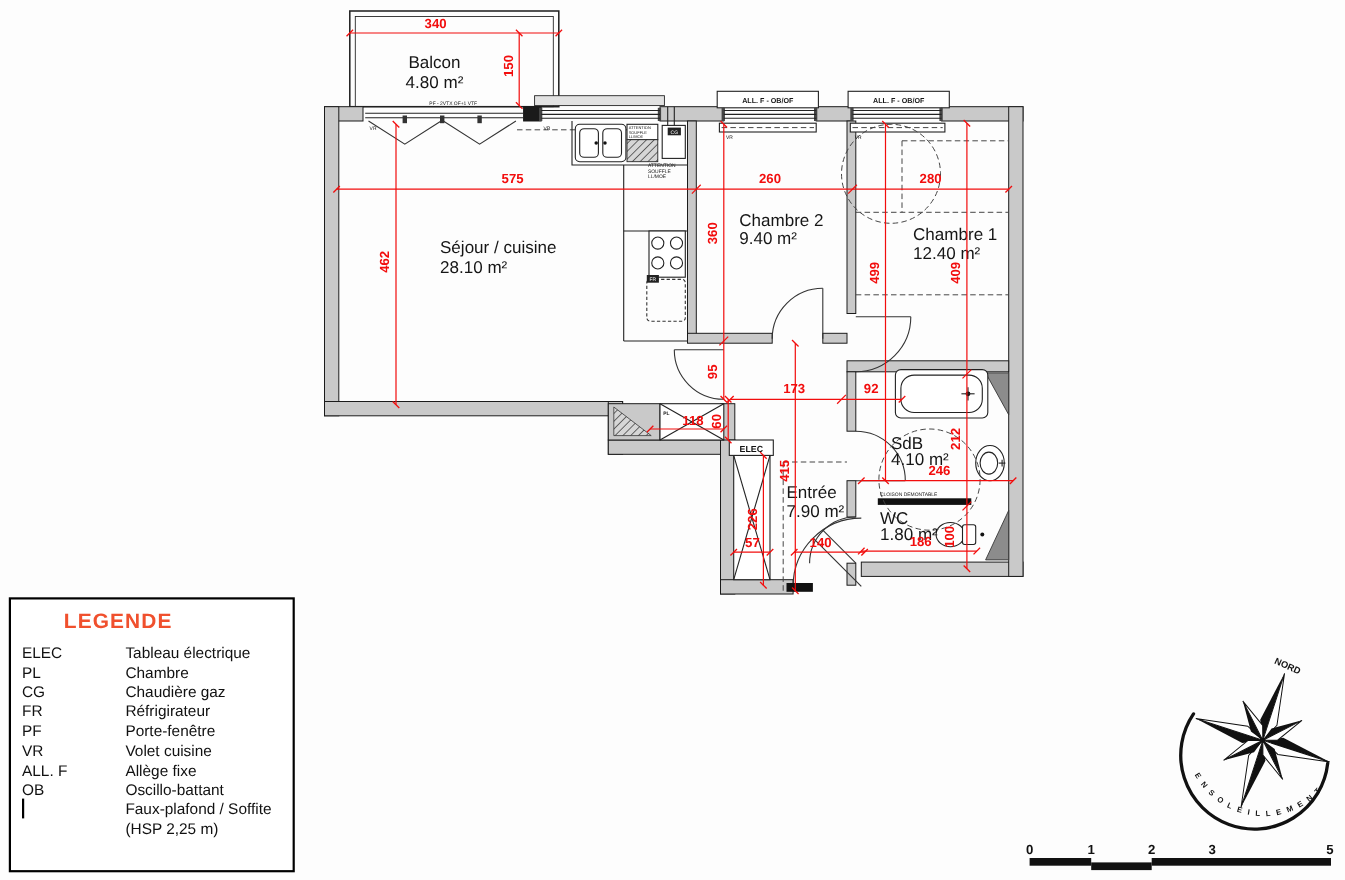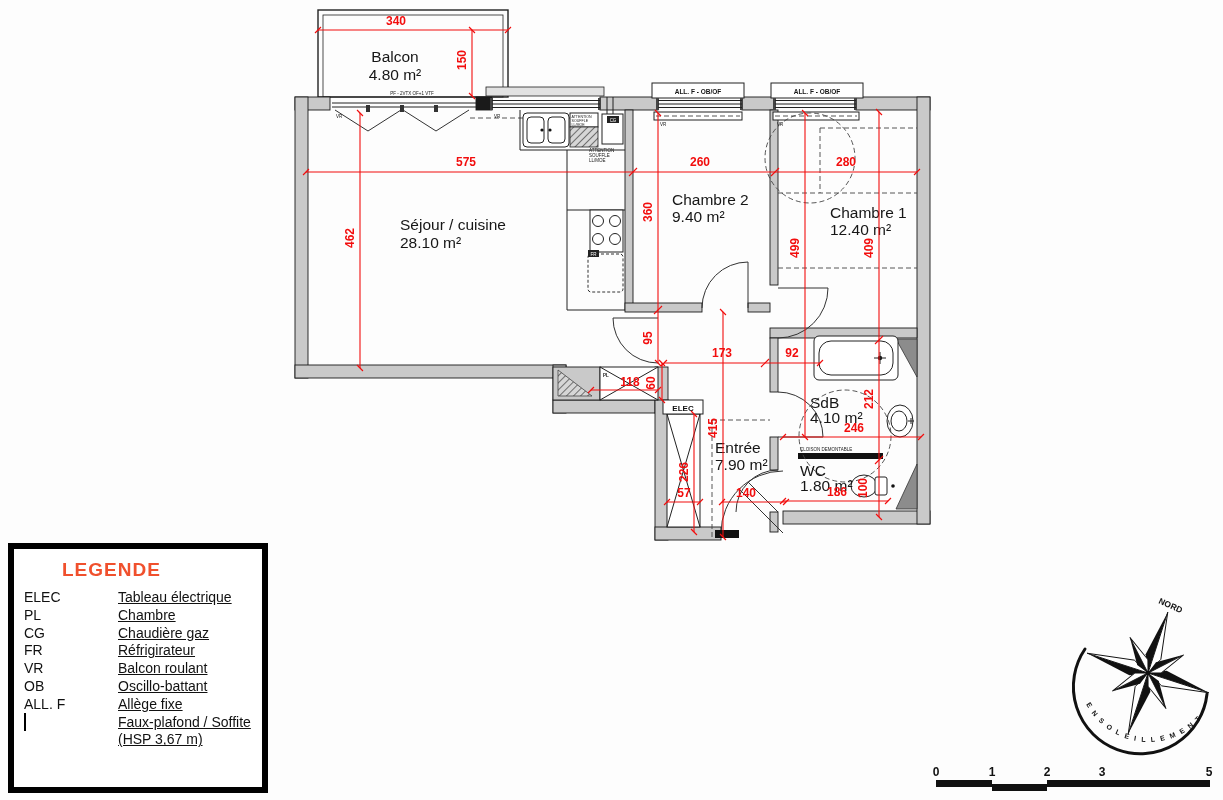--- a/index.html
+++ b/index.html
@@ -15,25 +15,25 @@
   .dim{stroke:#f20d0d;stroke-width:1.1;fill:none;}
   .mt{stroke:#f20d0d;stroke-width:1.1;}
   .dimtxt{fill:#f20d0d;font-size:12px;font-weight:bold;text-anchor:middle;}
   .room{fill:#161616;font-size:15.5px;}
   .tiny{fill:#161616;font-size:4.5px;}
   .micro{fill:#161616;font-size:3.6px;}
   .winlab{fill:#161616;font-size:6.5px;font-weight:bold;text-anchor:middle;}
   .gaine{fill:#8c8c8c;stroke:#333;stroke-width:0.8;}
   
   #legend{position:absolute;left:8px;top:543px;width:260px;height:250px;background:#fff;
-          border:6px solid #000000;box-sizing:border-box;padding:8px 0 0 10px;}
+          border:2px solid #000000;box-sizing:border-box;padding:8px 0 0 10px;}
   #legend .ttl{color:#f0502d;font-size:19px;font-weight:bold;margin:2px 0 8px 38px;letter-spacing:1px;}
   #legend .row{display:flex;align-items:flex-start;line-height:17.8px;font-size:14px;color:#111;}
   #legend .ab{width:94px;flex:0 0 94px;}
-  #legend .lb{width:152px;text-decoration:underline;}
+  #legend .lb{width:152px;}
   .swatch{width:24px;height:12px;margin-top:3px;border:1px solid #000;
           background:repeating-linear-gradient(45deg,#fff 0 3px,#333 3px 4.5px);}
 </style>
 </head>
 <body>
 
 <div id="page">
 <svg width="1223" height="800" viewBox="0 0 1223 800">
   <defs>
     <pattern id="ht" width="5" height="5" patternUnits="userSpaceOnUse" patternTransform="rotate(45)">
@@ -381,29 +381,33 @@
       </div>
   <div class="row">
     <span class="ab">CG</span>
         <span class="lb">Chaudière gaz</span>
       </div>
   <div class="row">
     <span class="ab">FR</span>
         <span class="lb">Réfrigirateur</span>
       </div>
   <div class="row">
+    <span class="ab">PF</span>
+        <span class="lb">Porte-fenêtre</span>
+      </div>
+  <div class="row">
     <span class="ab">VR</span>
-        <span class="lb">Balcon roulant</span>
+        <span class="lb">Volet cuisine</span>
+      </div>
+  <div class="row">
+    <span class="ab">ALL. F</span>
+        <span class="lb">Allège fixe</span>
       </div>
   <div class="row">
     <span class="ab">OB</span>
         <span class="lb">Oscillo-battant</span>
       </div>
   <div class="row">
-    <span class="ab">ALL. F</span>
-        <span class="lb">Allège fixe</span>
-      </div>
-  <div class="row">
     <span class="ab"><span class="swatch"></span></span>
-    <span class="lb">Faux-plafond / Soffite (HSP 3,67 m)</span>
+    <span class="lb">Faux-plafond / Soffite (HSP 2,25 m)</span>
       </div>
 </div>
 </div>
 
 </body></html>

